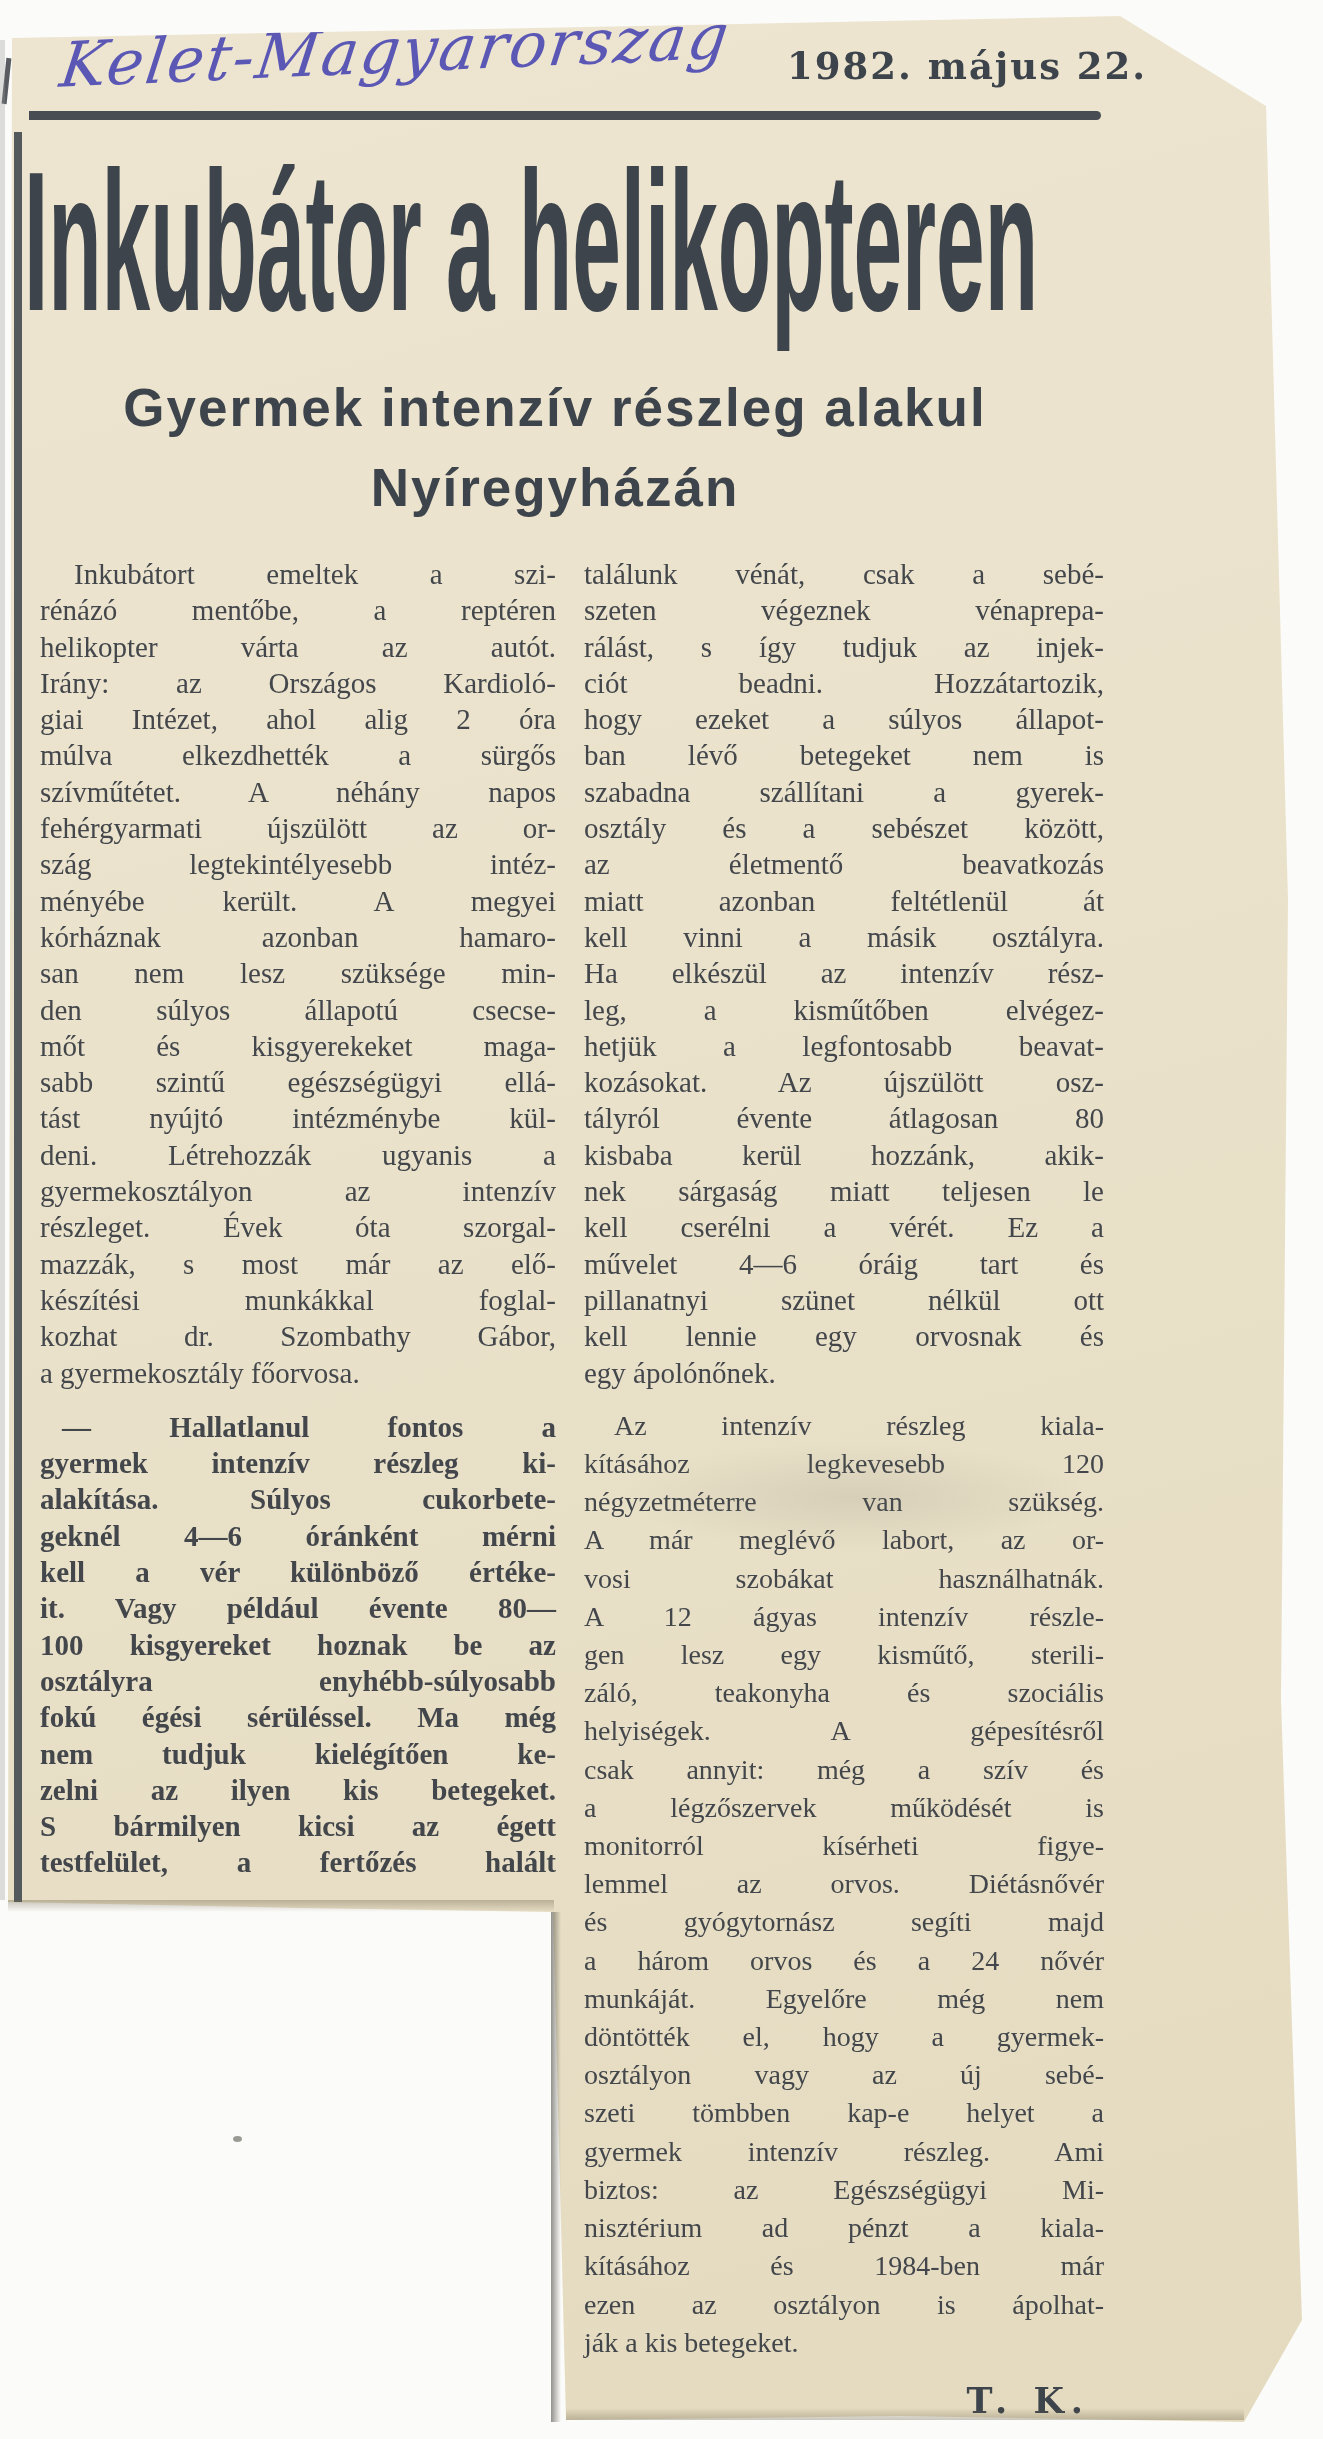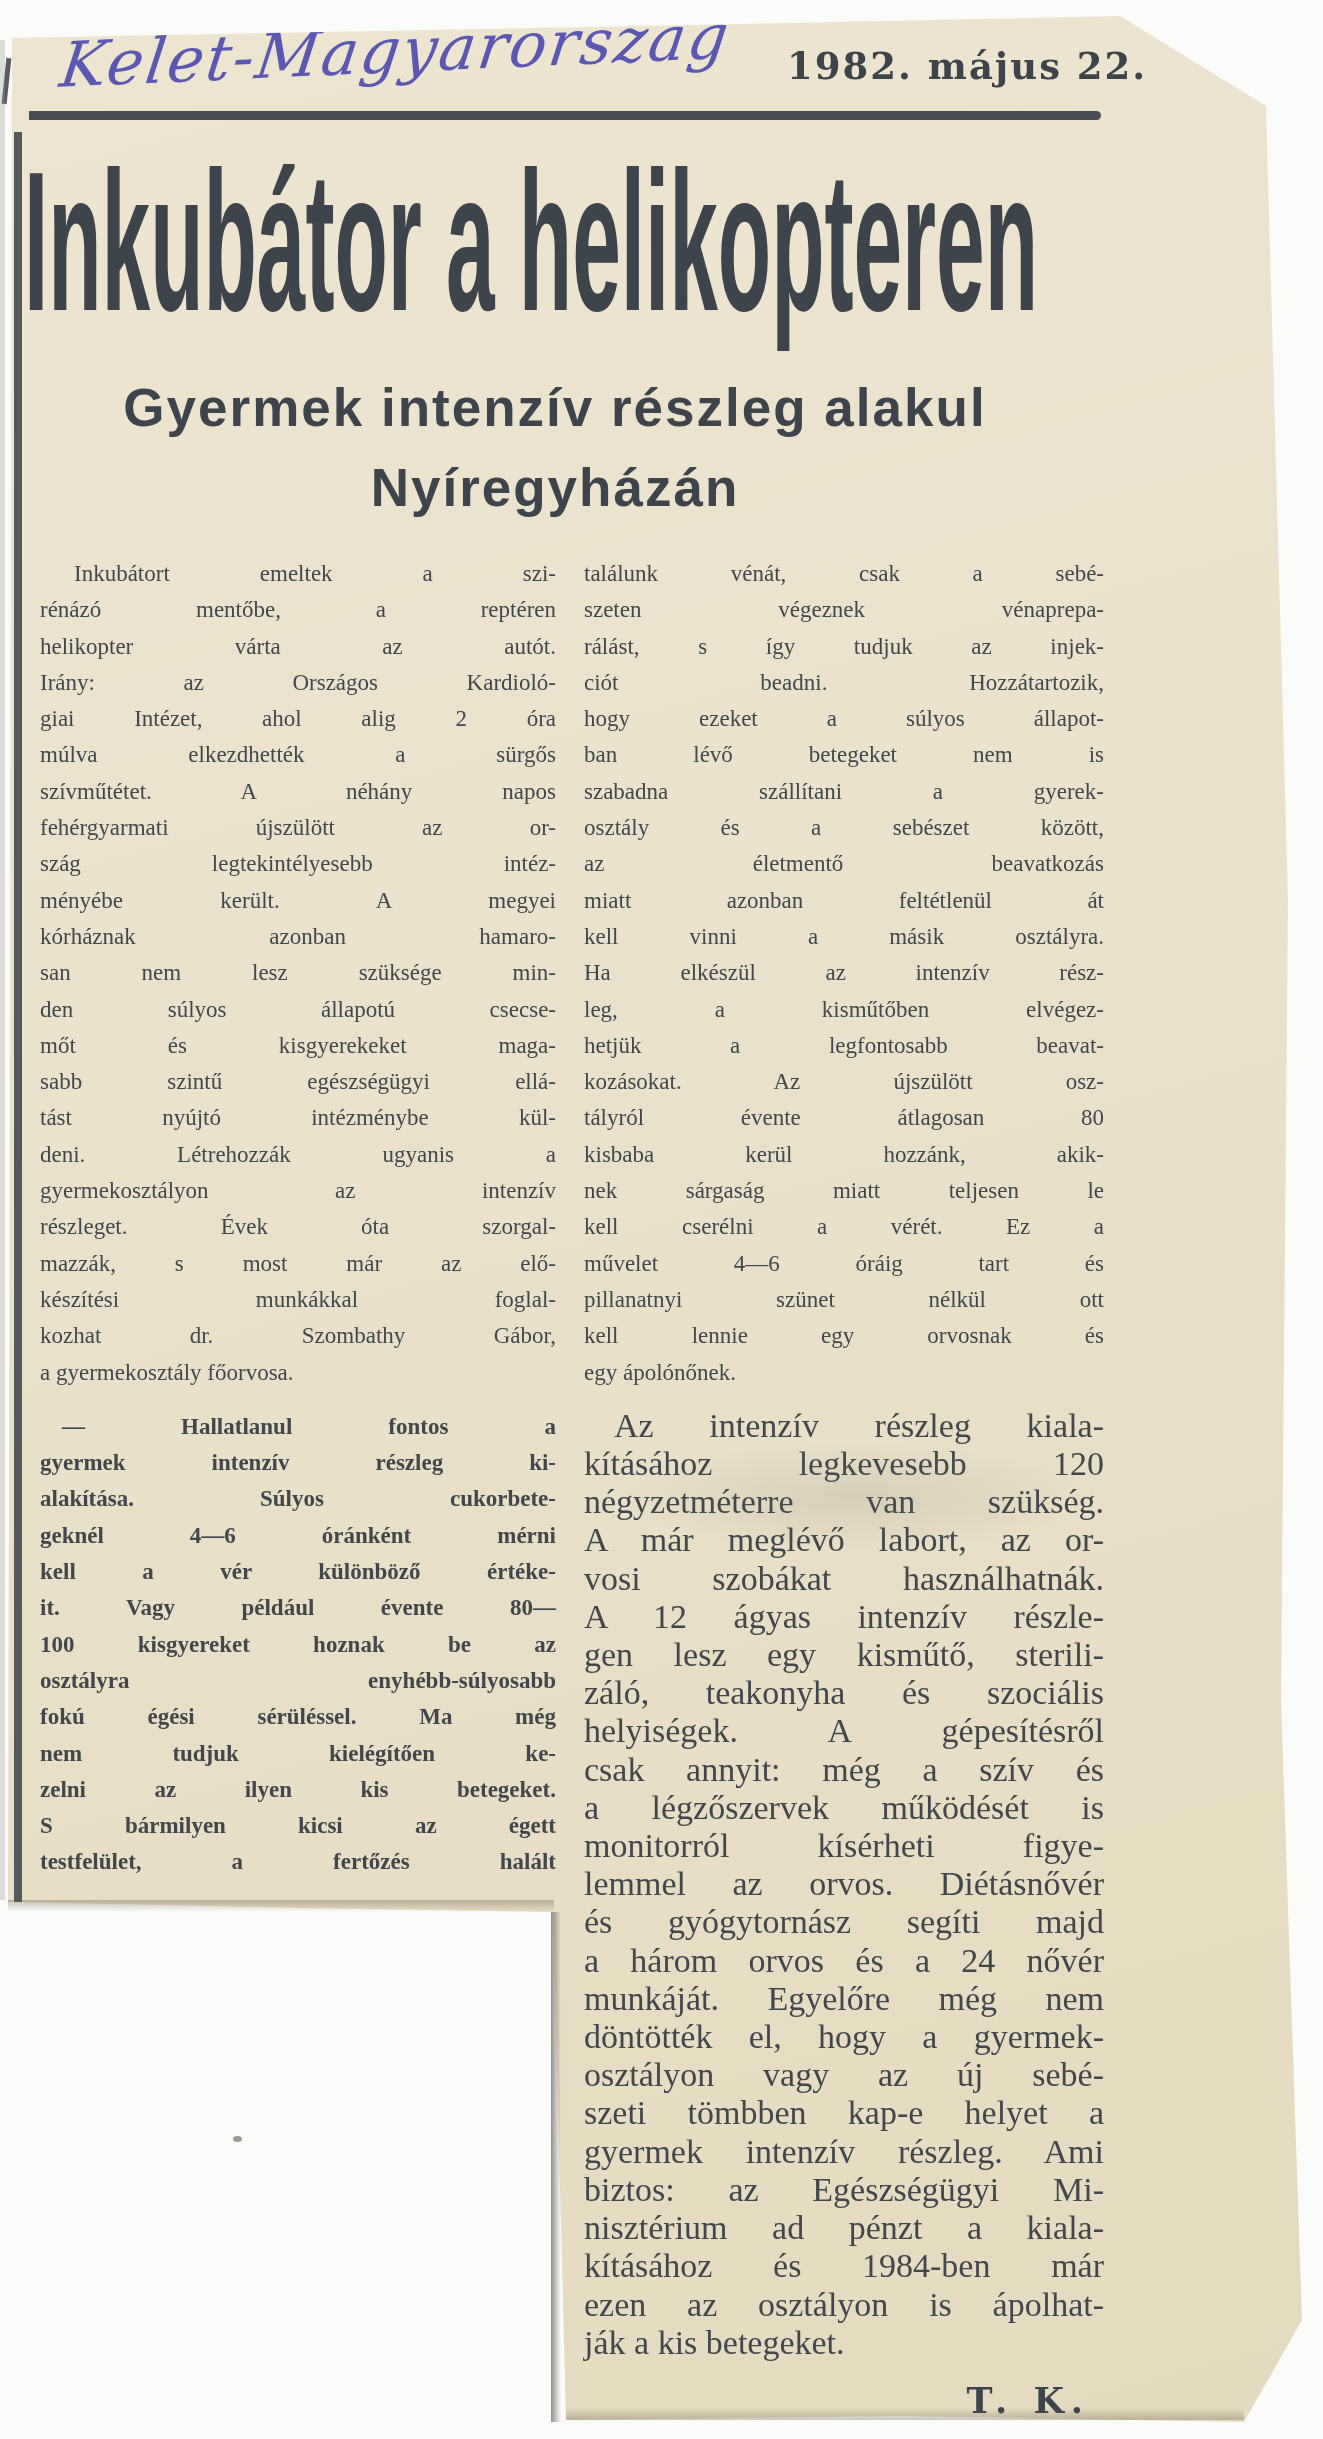--- a/index.html
+++ b/index.html
@@ -55,22 +55,22 @@
     text-align:center;font-family:"Liberation Sans",sans-serif;
     font-weight:bold;color:var(--headline-ink,#3d444b);
     font-size:53px;line-height:80px;letter-spacing:2px;
   }
 
   
   .col{position:absolute;color:var(--body-ink,#43474b);}
   .col-left {left:40px; top:556px;width:516px;}
   .col-right{left:584px;top:556px;width:520px;}
 
-  .bpara{font-size:23px;line-height:36.3px;}
-  .bpara.wide{font-size:34px;line-height:38.2px;}
+  .bpara{font-size:29px;line-height:36.3px;}
+  .bpara.wide{font-size:28px;line-height:38.2px;}
   .p2{margin-top:18px;font-weight:bold;}
   .s2{margin-top:16px;}
 
   .bline{text-align:justify;text-align-last:justify;white-space:nowrap;}
   .bline.flush{text-align-last:left;}
 
   .signature{
     margin-top:18px;padding-right:14px;text-align:right;
     font-weight:bold;font-size:35px;letter-spacing:7px;
     color:var(--headline-ink,#3d444b);

